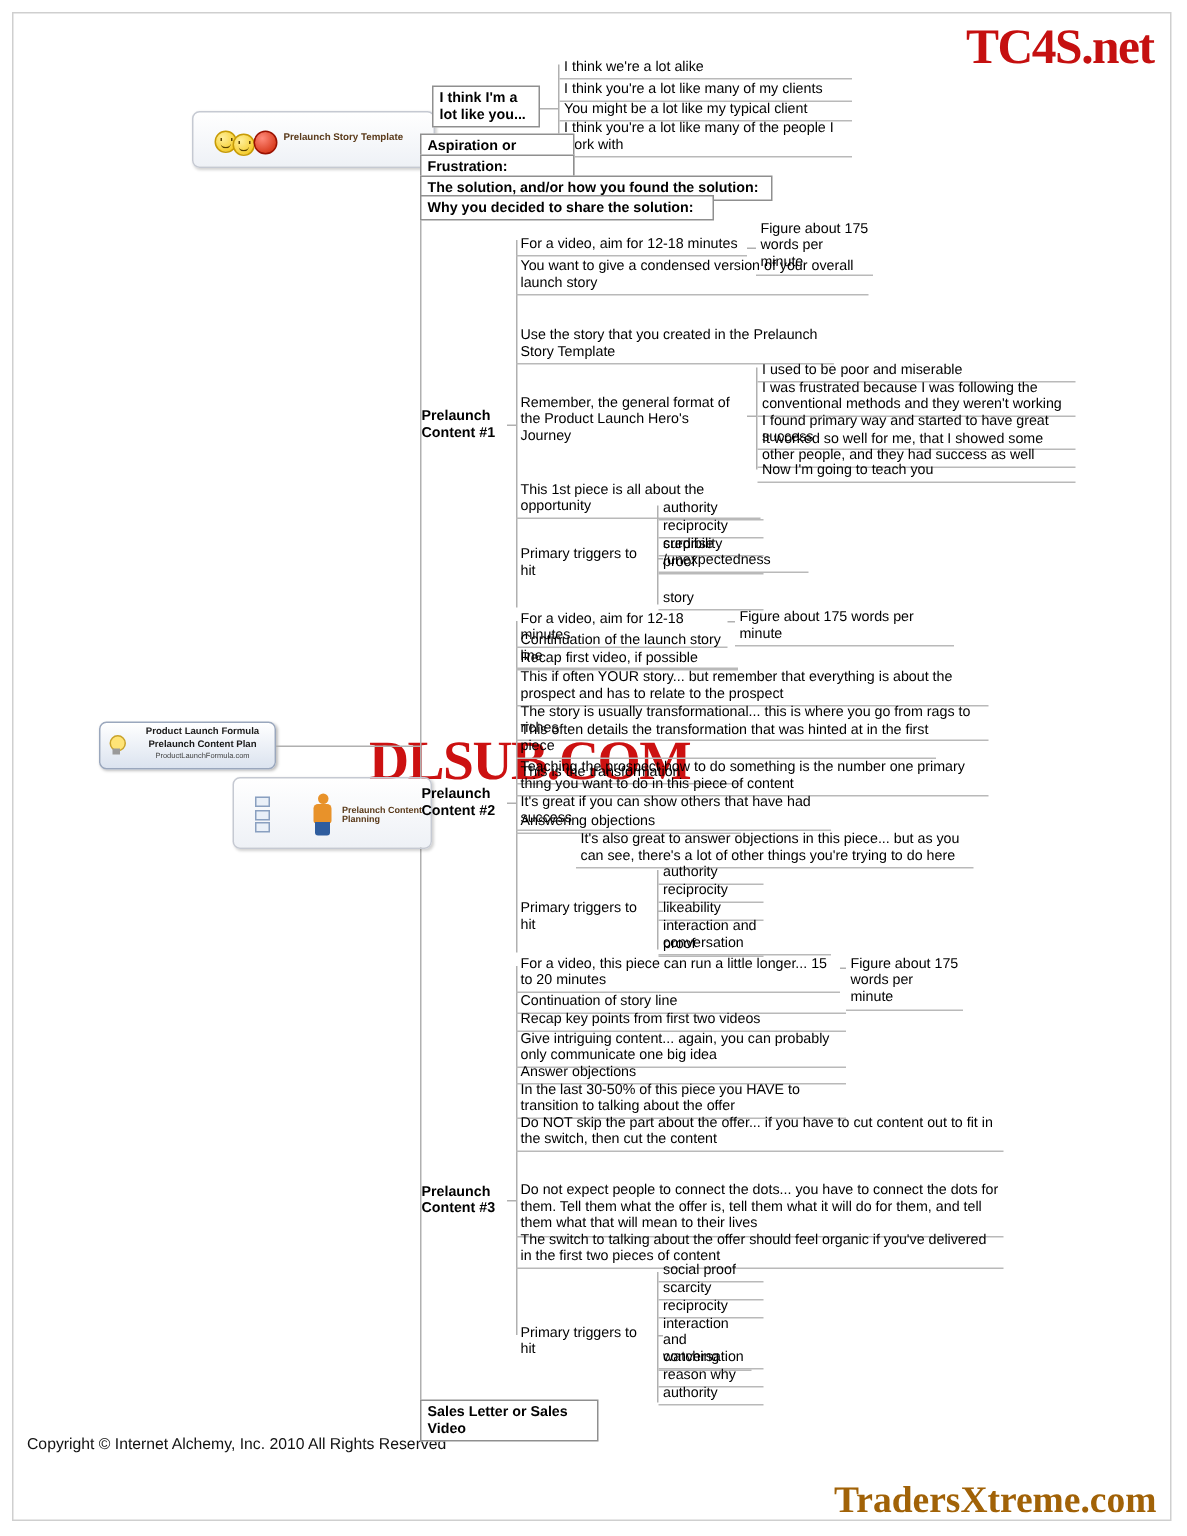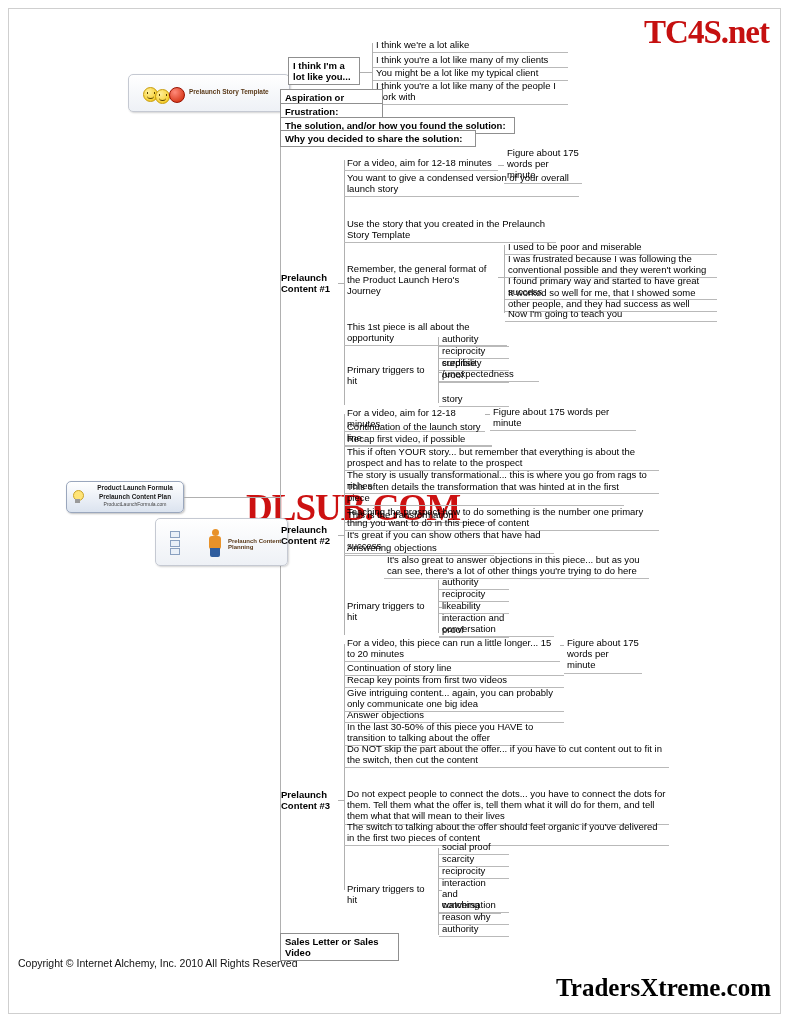--- a/index.html
+++ b/index.html
@@ -35,25 +35,25 @@
     top: 14px;
     font-family: "Liberation Serif", serif;
     font-size: 33px;
     font-weight: bold;
     color: #c51010;
     letter-spacing: -1px;
   }
   .watermark-br {
     position: absolute;
     right: 20px;
-    bottom: 22px;
+    bottom: 9px;
     font-family: "Liberation Serif", serif;
     font-size: 25px;
     font-weight: bold;
-    color: #000000;
+    color: #a16207;
   }
   .watermark-center {
     position: absolute;
     left: 246px;
     top: 486px;
     font-family: "Liberation Serif", serif;
     font-size: 37px;
     font-weight: bold;
     color: #cc1111;
     text-shadow: 1px 1px 0 #ffffff, -1px -1px 0 #ffffff, 1px -1px 0 #ffffff, -1px 1px 0 #ffffff;
@@ -329,21 +329,21 @@
   <div class="hline" style="left:498px; top:165px; width:6px;"></div>
   <div class="node leaf" style="left:504px; top:146px; width:78px;">Figure about 175 words per minute</div>
 
   <div class="node leaf" style="left:344px; top:171px; width:235px;">You want to give a condensed version of your overall launch story</div>
   <div class="node leaf" style="left:344px; top:217px; width:212px;">Use the story that you created in the Prelaunch Story Template</div>
 
   <div class="node leaf" style="left:344px; top:262px; width:154px; border-bottom:none;">Remember, the general format of the Product Launch Hero's Journey</div>
   <div class="hline" style="left:498px; top:277px; width:6px;"></div>
   <div class="vline" style="left:504px; top:245px; height:68px;"></div>
   <div class="node leaf" style="left:505px; top:240px; width:212px;">I used to be poor and miserable</div>
-  <div class="node leaf" style="left:505px; top:252px; width:212px;">I was frustrated because I was following the conventional possible and they weren't working</div>
+  <div class="node leaf" style="left:505px; top:252px; width:212px;">I was frustrated because I was following the conventional methods and they weren't working</div>
   <div class="node leaf" style="left:505px; top:274px; width:212px;">I found primary way and started to have great success</div>
   <div class="node leaf" style="left:505px; top:286px; width:212px;">It worked so well for me, that I showed some other people, and they had success as well</div>
   <div class="node leaf" style="left:505px; top:307px; width:212px;">Now I'm going to teach you</div>
 
   <div class="node leaf" style="left:344px; top:320px; width:163px;">This 1st piece is all about the opportunity</div>
 
   <div class="node leaf" style="left:344px; top:363px; width:94px; border-bottom:none;">Primary triggers to hit</div>
   <div class="hline" style="left:438px; top:372px; width:4px;"></div>
   <div class="vline" style="left:438px; top:337px; height:66px;"></div>
   <div class="node leaf" style="left:439px; top:332px; width:70px;">authority</div>

